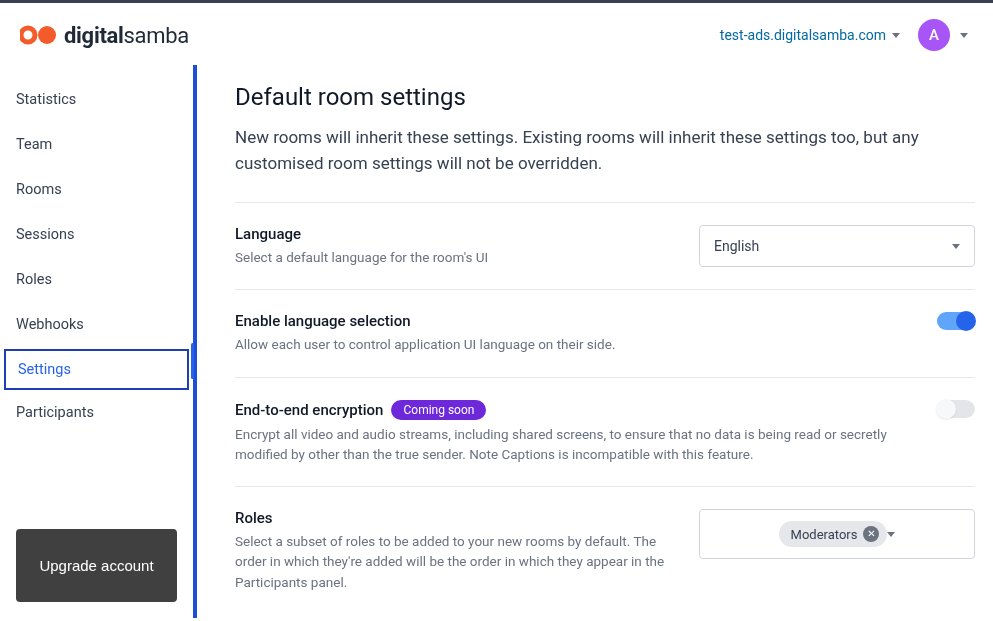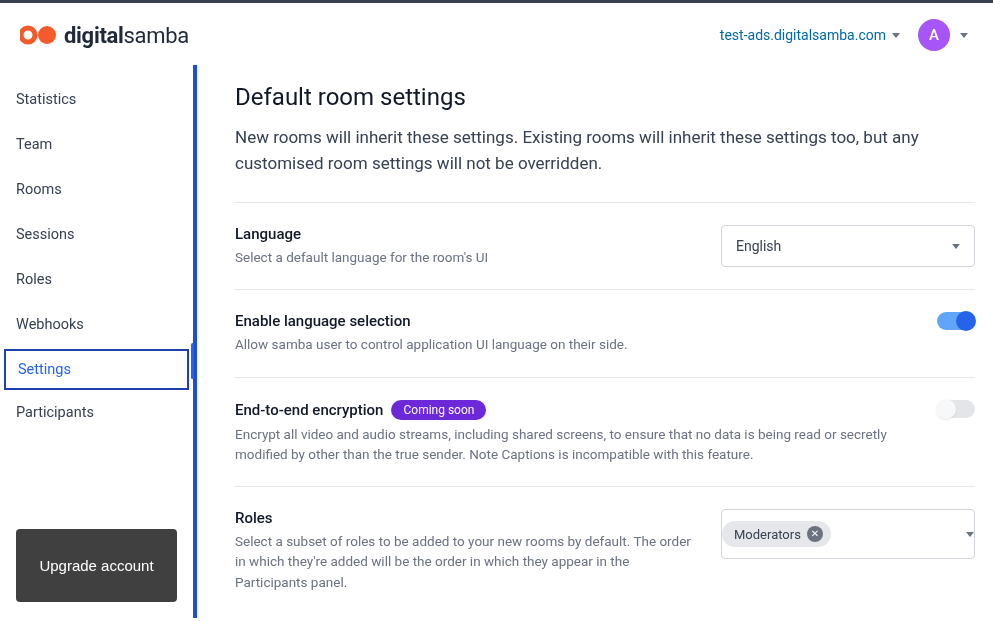--- a/index.html
+++ b/index.html
@@ -145,21 +145,21 @@
       padding: 22px 0 22px 0;
       display: flex;
       gap: 24px;
       align-items: flex-start;
     }
     .section .left {
       flex: 1;
       min-width: 0;
     }
     .section .right {
-      width: 254px;
+      width: 276px;
       flex-shrink: 0;
       display: flex;
       align-items: center;
       justify-content: flex-end;
     }
     .section-title {
       font-size: 15px;
       font-weight: 500;
       color: #111827;
       margin-bottom: 4px;
@@ -220,21 +220,21 @@
       top: -1px;
     }
     .toggle.disabled { opacity: 0.6; cursor: not-allowed; }
     .multi-select {
       width: 100%;
       border: 1px solid #d1d5db;
       border-radius: 4px;
       padding: 10px 0;
       display: flex;
       align-items: center;
-      justify-content: space-between;
+      justify-content: center;
       cursor: pointer;
       background: #fff;
       min-height: 50px;
     }
     .chip {
       background: #e5e7eb;
       border-radius: 16px;
       padding: 5px 8px 5px 12px;
       font-size: 13px;
       color: #374151;
@@ -315,21 +315,21 @@
         <div class="select">
           <span>English</span>
           <span class="caret"></span>
         </div>
       </div>
     </div>
 
     <div class="section">
       <div class="left">
         <div class="section-title">Enable language selection</div>
-        <div class="section-desc">Allow samba user to control application UI language on their side.</div>
+        <div class="section-desc">Allow each user to control application UI language on their side.</div>
       </div>
       <div class="right" style="width:60px;">
         <div class="toggle on">
           <div class="knob"></div>
         </div>
       </div>
     </div>
 
     <div class="section">
       <div class="left">

